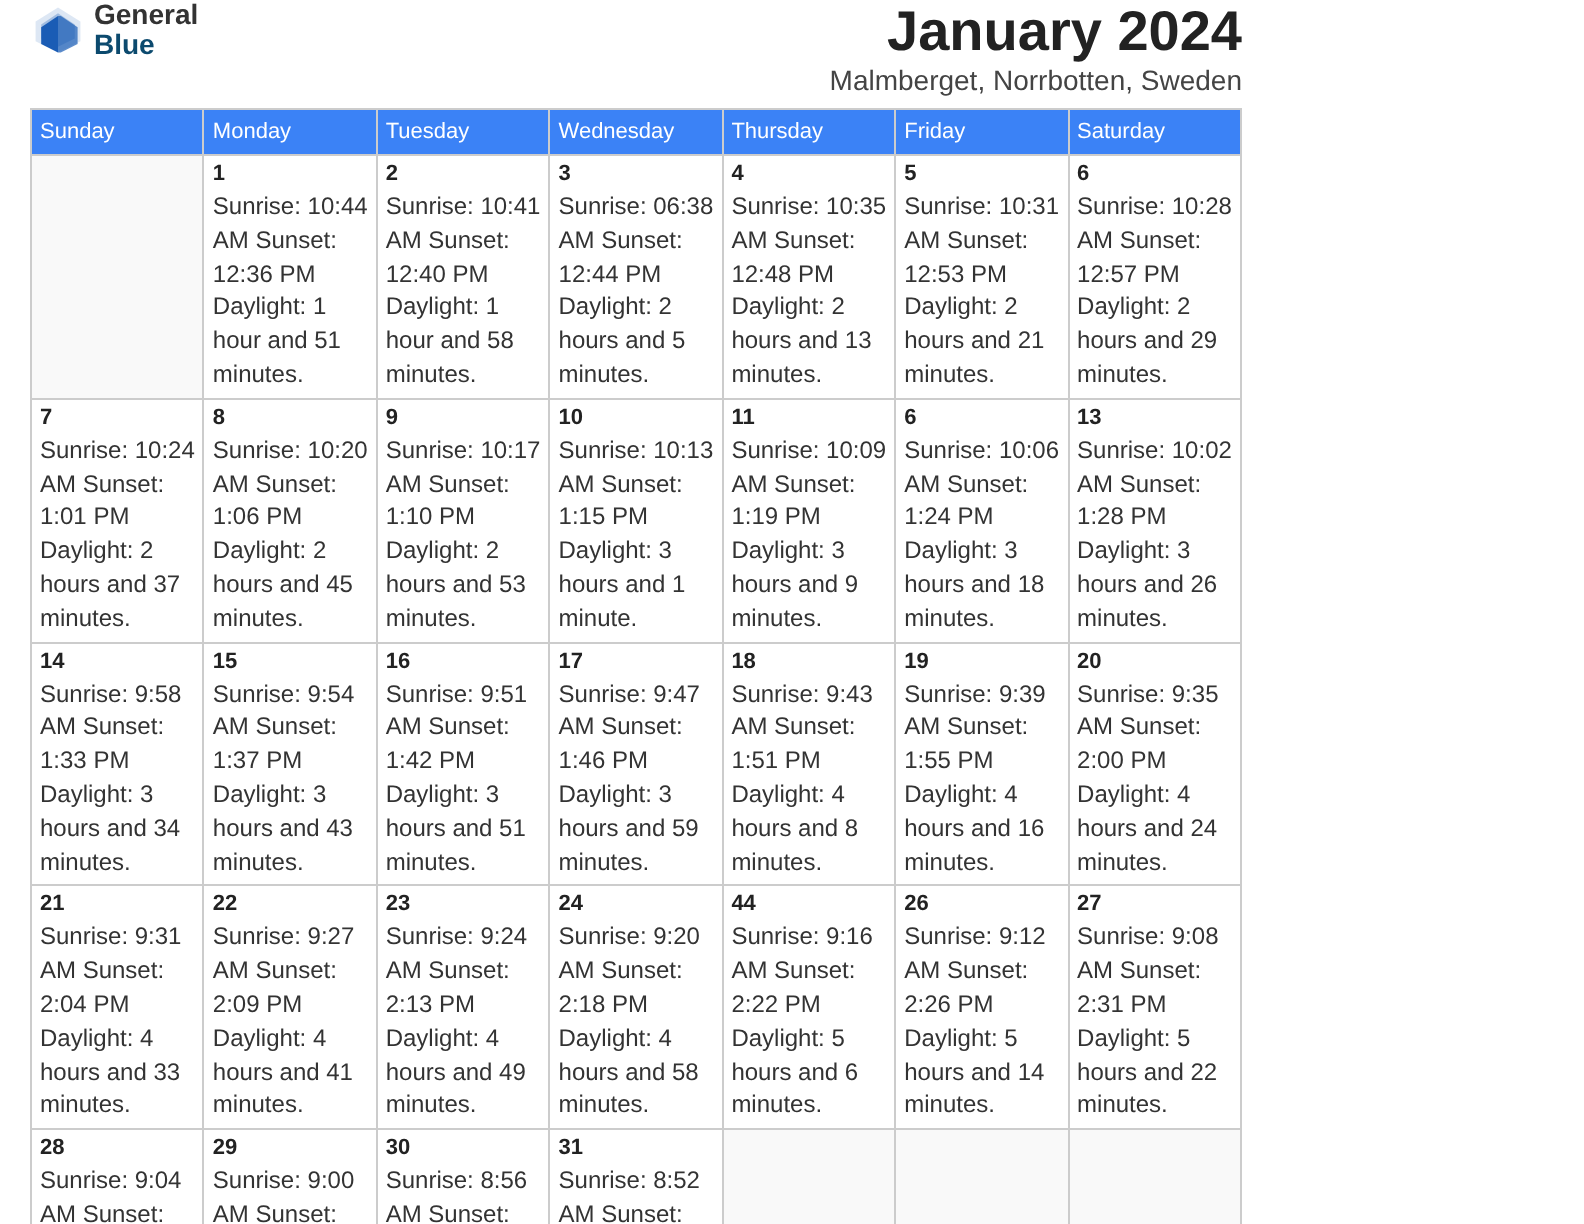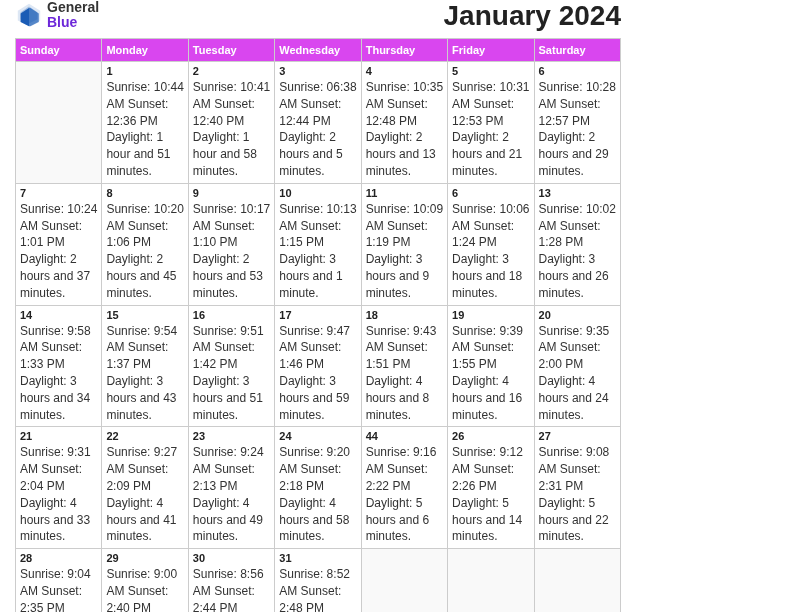--- a/index.html
+++ b/index.html
@@ -29,21 +29,21 @@
       gap: 4px;
     }
     .logo-text {
       display: flex;
       flex-direction: column;
       font-size: 14px;
       font-weight: bold;
       line-height: 1.1;
     }
     .logo-general { color: #333; }
-    .logo-blue { color: #6d28d9; }
+    .logo-blue { color: #0c4a6e; }
     .logo-icon {
       width: 28px;
       height: 28px;
     }
     .title-block {
       text-align: right;
     }
     .title-month {
       font-size: 28px;
       font-weight: bold;
@@ -52,24 +52,24 @@
     .title-location {
       font-size: 14px;
       color: #444;
     }
     .calendar {
       width: 100%;
       border-collapse: collapse;
       flex: 1;
     }
     .calendar th {
-      background-color: #d946ef;
+      background-color: #3b82f6;
       color: #fff;
       font-size: 11px;
-      font-weight: bold;
+      font-weight: normal;
       padding: 5px 4px;
       text-align: left;
       border: 1px solid #ccc;
     }
     .calendar td {
       border: 1px solid #ccc;
       vertical-align: top;
       padding: 3px 4px;
       font-size: 9.5px;
       color: #333;
@@ -104,20 +104,21 @@
         <polygon points="22,10 34,18 34,30 22,36 20,36 20,10" fill="#1a5cb5" opacity="0.7"></polygon>
         <polygon points="20,10 20,36 8,30 8,18" fill="#1a5cb5"></polygon>
       </svg>
       <div class="logo-text">
         <span class="logo-general">General</span>
         <span class="logo-blue">Blue</span>
       </div>
     </div>
     <div class="title-block">
       <div class="title-month">January 2024</div>
+      <div class="title-location">Malmberget, Norrbotten, Sweden</div>
     </div>
   </div>
 
   <table class="calendar">
     <thead>
       <tr>
         <th>Sunday</th>
         <th>Monday</th>
         <th>Tuesday</th>
         <th>Wednesday</th>

